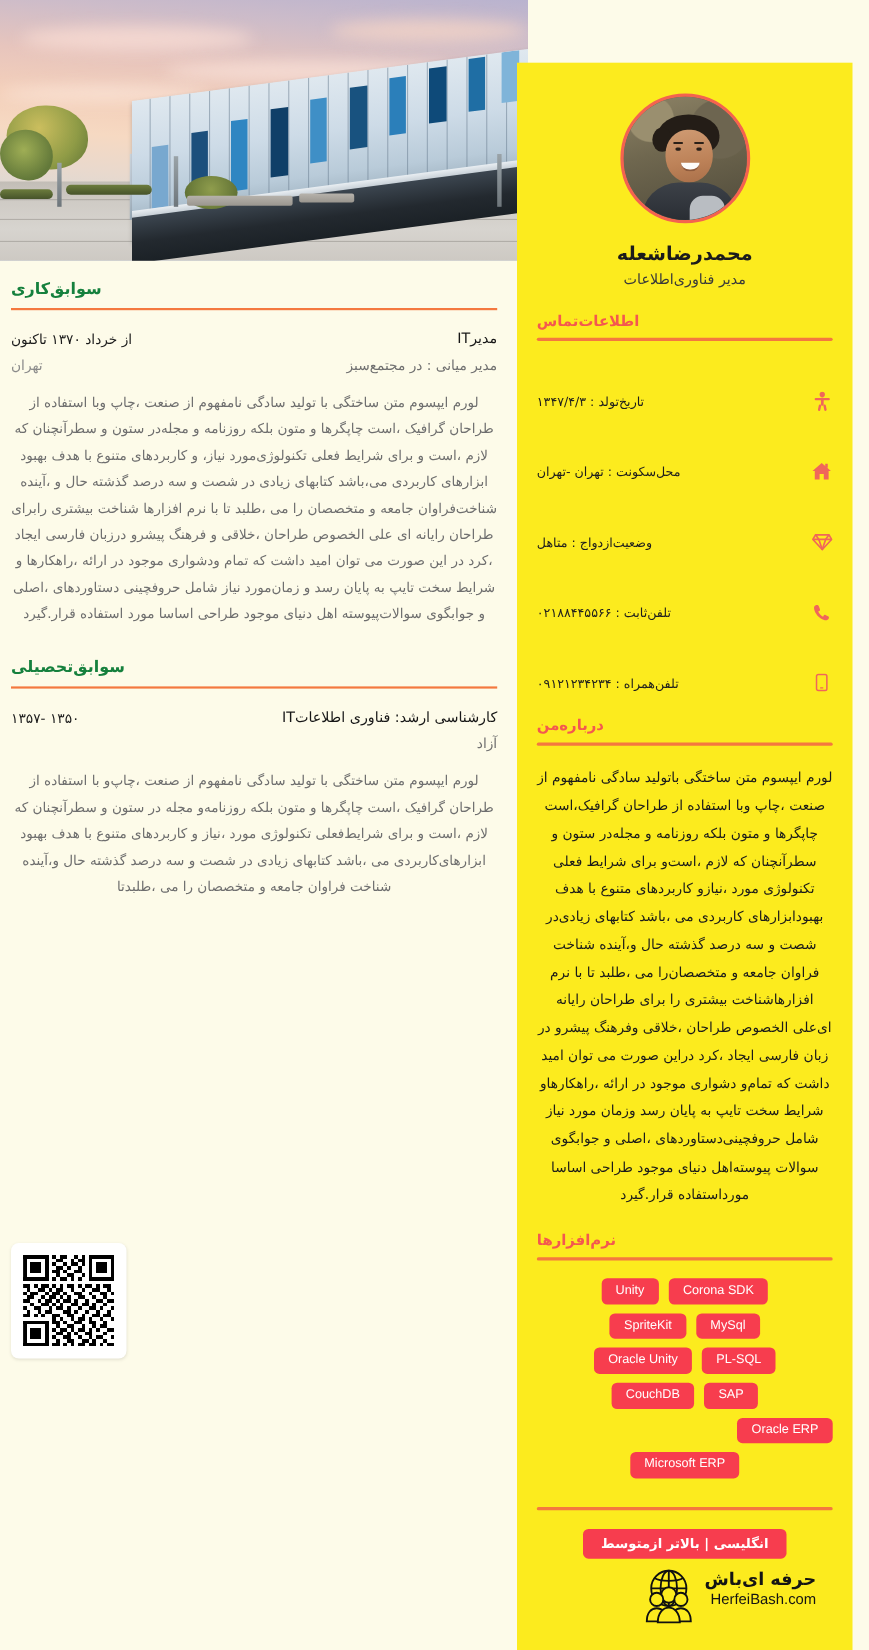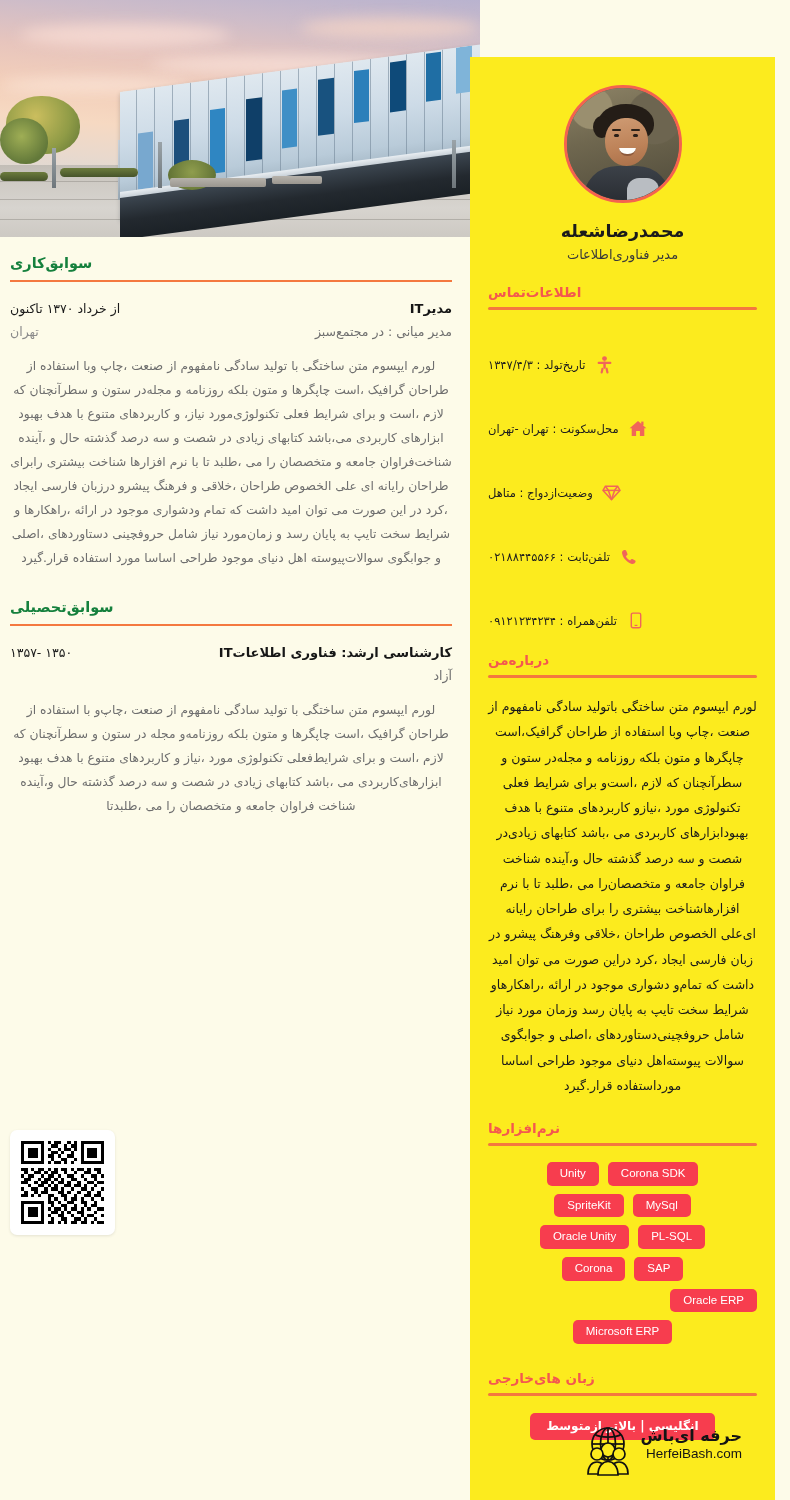--- a/index.html
+++ b/index.html
@@ -160,21 +160,21 @@
   .sb-section { margin-top:22px; }
   .sb-title {
     text-align:left; direction:rtl;
     font-size:13.5px; font-weight:bold; color:#f4584f;
     padding-bottom:7px;
   }
   .sb-rule { height:3px; background:#f4783f; border-radius:2px; }
 
   .contact-list { margin-top:17px; }
   .contact-row {
-    display:flex; align-items:center; justify-content:flex-end;
+    display:flex; align-items:center; justify-content:space-between;
     direction:rtl; gap:9px; margin-bottom:7px;margin-top:45px;
   }
   .contact-ico {
     width:20px; height:19px; flex:0 0 20px;
     display:flex; align-items:center; justify-content:center;
   }
   .contact-ico svg { display:block; }
   .contact-txt { font-size:11.5px; color:#1d1d1d; white-space:nowrap; }
 
   .about-text {
@@ -219,21 +219,21 @@
     padding:0 0 9px 0;
   }
   .main-rule { height:2px; background:#f4783f; }
 
   .job-head {
     display:flex; justify-content:space-between; align-items:flex-start;
     direction:rtl; margin-top:19px;
   }
   .job-right { text-align:right; }
   .job-left { text-align:left; }
-  .job-title { font-size:13px; font-weight:bold; color:#161616; }
+  .job-title { font-size:13px; font-weight:normal; color:#161616; }
   .job-sub { font-size:12.5px; color:#6f6f6f; margin-top:8px; }
   .job-date { font-size:12.5px; color:#1a1a1a; }
   .job-city { font-size:12.5px; color:#8a8a8a; margin-top:8px; }
 
   .body-text {
     margin-top:16px;
     font-size:12.3px; line-height:1.95; color:#6e6e6e;
     text-align:center; direction:rtl;
   }
 
@@ -629,33 +629,32 @@
         <div class="tag-row">
           <span class="tag">MySql</span>
           <span class="tag">SpriteKit</span>
         </div>
         <div class="tag-row">
           <span class="tag">PL-SQL</span>
           <span class="tag">Oracle Unity</span>
         </div>
         <div class="tag-row">
           <span class="tag">SAP</span>
-          <span class="tag">Corona</span>
+          <span class="tag">CouchDB</span>
         </div>
         <div class="tag-row" style="justify-content:flex-start;">
           <span class="tag">Oracle ERP</span>
         </div>
         <div class="tag-row" style="justify-content:center;">
           <span class="tag">Microsoft ERP</span>
         </div>
       </div>
     </div>
 
     <div class="sb-section" style="margin-top:26px;">
-      <div class="sb-title">زبان های‌خارجی</div>
       <div class="sb-rule"></div>
       <div class="lang-row">
         <span class="lang-tag">انگلیسی | بالاتر ازمتوسط</span>
       </div>
     </div>
 
     <div class="brand">
       <div class="brand-txt">
         <div class="brand-fa">حرفه ای‌باش</div>
         <div class="brand-en">HerfeiBash.com</div>

